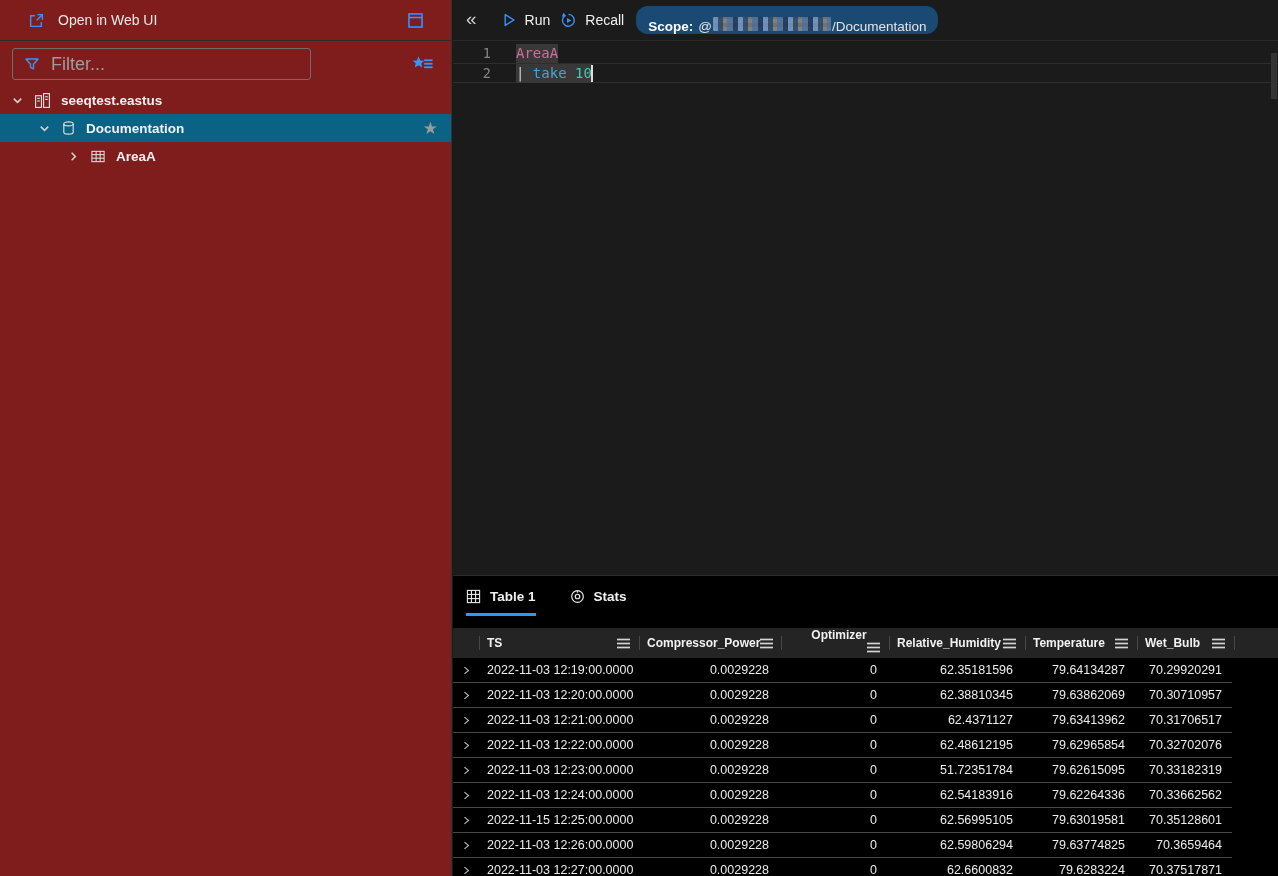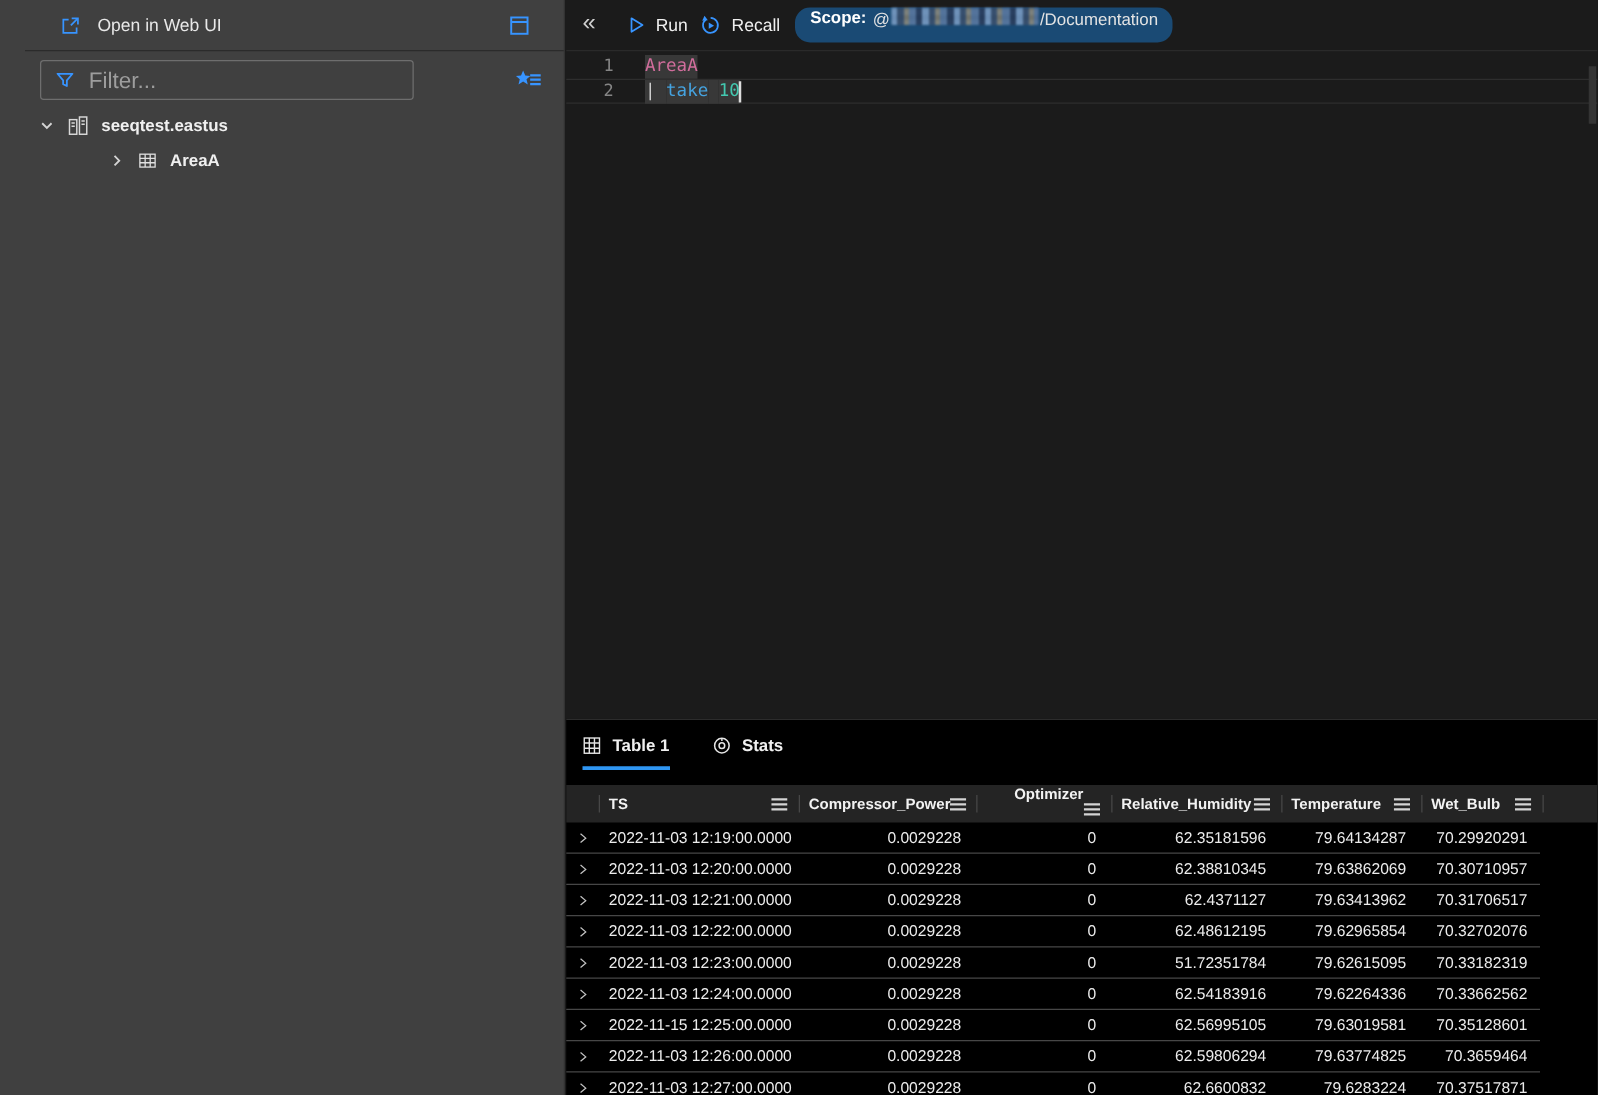--- a/index.html
+++ b/index.html
@@ -6,21 +6,21 @@
   html,body { width:1278px; height:876px; }
   body {
     background:#1b1b1b; color:#e8e8e8;
     font-family:"Liberation Sans", sans-serif;
     position:relative; overflow:hidden;
   }
   svg { display:block; }
 
   
   .sidebar { position:absolute; left:0; top:0; width:452px; height:876px;
-             border-right:1px solid #323232; background:#404040;padding-left:20px; }
+             border-right:1px solid #323232; background:#7f1d1d; }
   .sidebar-header { height:41px; display:flex; align-items:center;
                     padding:0 26px 0 28px; border-bottom:1px solid #2b2b2b; }
   .sidebar-title { font-size:14px; color:#e8e8e8; margin-left:13px; }
   .sidebar-header .spacer { flex:1; }
   .filter-row { display:flex; align-items:center; padding:7px 17px 0 12px; }
   .filter-input { width:299px; height:32px; border:1px solid #6e6e6e; border-radius:3px;
                   display:flex; align-items:center; gap:11px; padding:0 11px;
                   background:transparent; }
   .filter-placeholder { color:#9d9d9d; font-size:18px; }
   .filter-row .spacer { flex:1; }
@@ -33,21 +33,21 @@
   .tree-row .row-spacer { flex:1; }
   .tree-star { color:#9b9b9b; font-size:17px; margin-right:13px; line-height:1; }
 
   
   .qtoolbar { position:absolute; left:453px; top:0; width:825px; height:41px;
               display:flex; align-items:center; border-bottom:1px solid #2a2a2a; }
   .collapse-btn { color:#cfcfcf; font-size:19px; padding:0 14px 2px 13px; }
   .tool-btn { display:flex; align-items:center; gap:8px; margin-left:10px; }
   .tool-btn .lbl { font-size:14px; color:#f0f0f0; }
   .scope-pill { margin-left:12px; height:28px; background:#1a4a74; border-radius:12px;
-                display:flex; align-items:flex-start; padding:0 12px; gap:5px; }
+                display:flex; align-items:flex-end; padding:0 12px; gap:5px; }
   .scope-pill .scope-k { font-size:13.5px; font-weight:bold; color:#ffffff; }
   .scope-pill .scope-v { font-size:13.5px; color:#e3e3e3; }
   .redacted-blur { display:inline-block; width:118px; height:14px; margin:0 1px;
       background:
         repeating-linear-gradient(90deg, rgba(122,156,196,.85) 0 5px, rgba(56,78,108,.9) 5px 10px,
           rgba(173,152,118,.6) 10px 14px, rgba(90,120,160,.85) 14px 20px, rgba(40,60,92,.9) 20px 25px),
         repeating-linear-gradient(0deg, rgba(255,255,255,.12) 0 4px, rgba(0,0,0,.18) 4px 8px);
       filter: blur(.7px); border-radius:1px; }
 
   
@@ -144,20 +144,36 @@
           <svg width="17" height="17" viewBox="0 0 16 16" fill="none" stroke="#d8d8d8" stroke-width="1.1">
             <rect x="1.5" y="3.5" width="5.5" height="11"></rect>
             <rect x="9" y="1.5" width="5.5" height="13"></rect>
             <line x1="3" y1="6" x2="5.5" y2="6"></line>
             <line x1="3" y1="8.5" x2="5.5" y2="8.5"></line>
             <line x1="10.5" y1="4.5" x2="13" y2="4.5"></line>
             <line x1="10.5" y1="7" x2="13" y2="7"></line>
           </svg>
         </span>
         <span class="tree-label">seeqtest.eastus</span>
+      </div>
+      <div class="tree-row selected" style="padding-left: 37px;">
+        <span class="chevron">
+          <svg width="15" height="15" viewBox="0 0 16 16">
+            <polyline points="4,6 8,10 12,6" fill="none" stroke="#d4d4d4" stroke-width="1.6"></polyline>
+          </svg>
+        </span>
+        <span class="node-icon">
+          <svg width="15" height="16" viewBox="0 0 16 16" fill="none" stroke="#e0e0e0" stroke-width="1.2">
+            <ellipse cx="8" cy="3.6" rx="5" ry="2.1"></ellipse>
+            <path d="M3 3.6 V12.4 c0 1.15 2.24 2.1 5 2.1 s5 -.95 5 -2.1 V3.6"></path>
+          </svg>
+        </span>
+        <span class="tree-label">Documentation</span>
+        <span class="row-spacer"></span>
+        <span class="tree-star">★</span>
       </div>
       <div class="tree-row" style="padding-left: 66px;">
         <span class="chevron">
           <svg width="15" height="15" viewBox="0 0 16 16">
             <polyline points="6,4 10,8 6,12" fill="none" stroke="#d4d4d4" stroke-width="1.6"></polyline>
           </svg>
         </span>
         <span class="node-icon">
           <svg width="16" height="15" viewBox="0 0 16 16" fill="none" stroke="#e0e0e0" stroke-width="1.1">
             <rect x="1.5" y="2.5" width="13" height="11"></rect>

